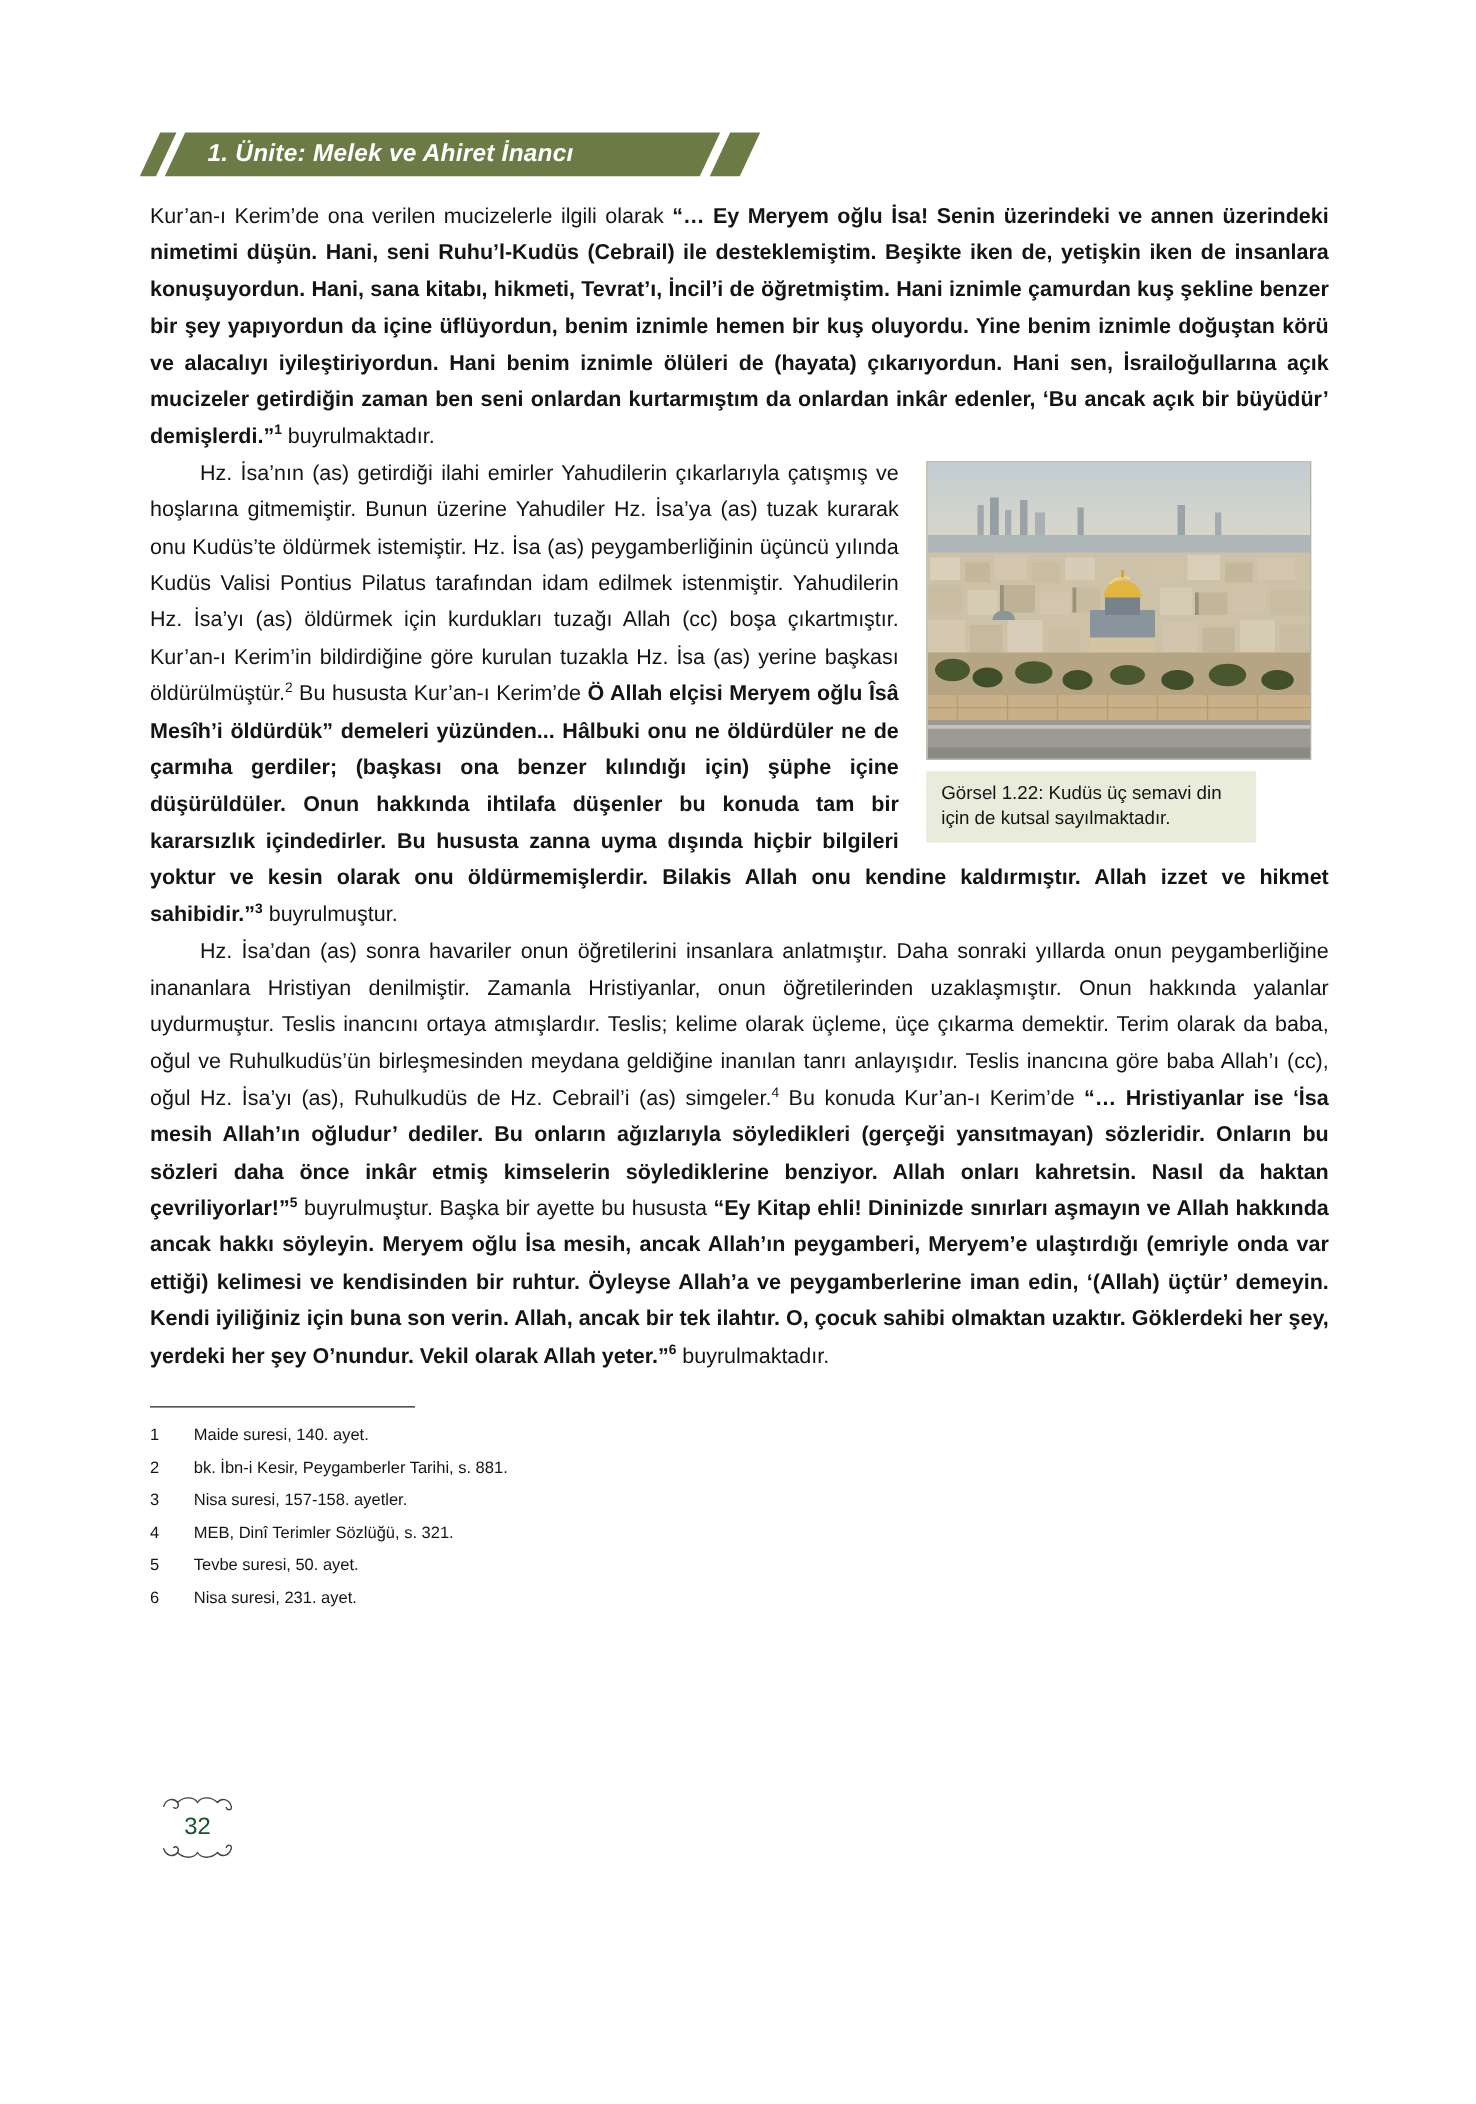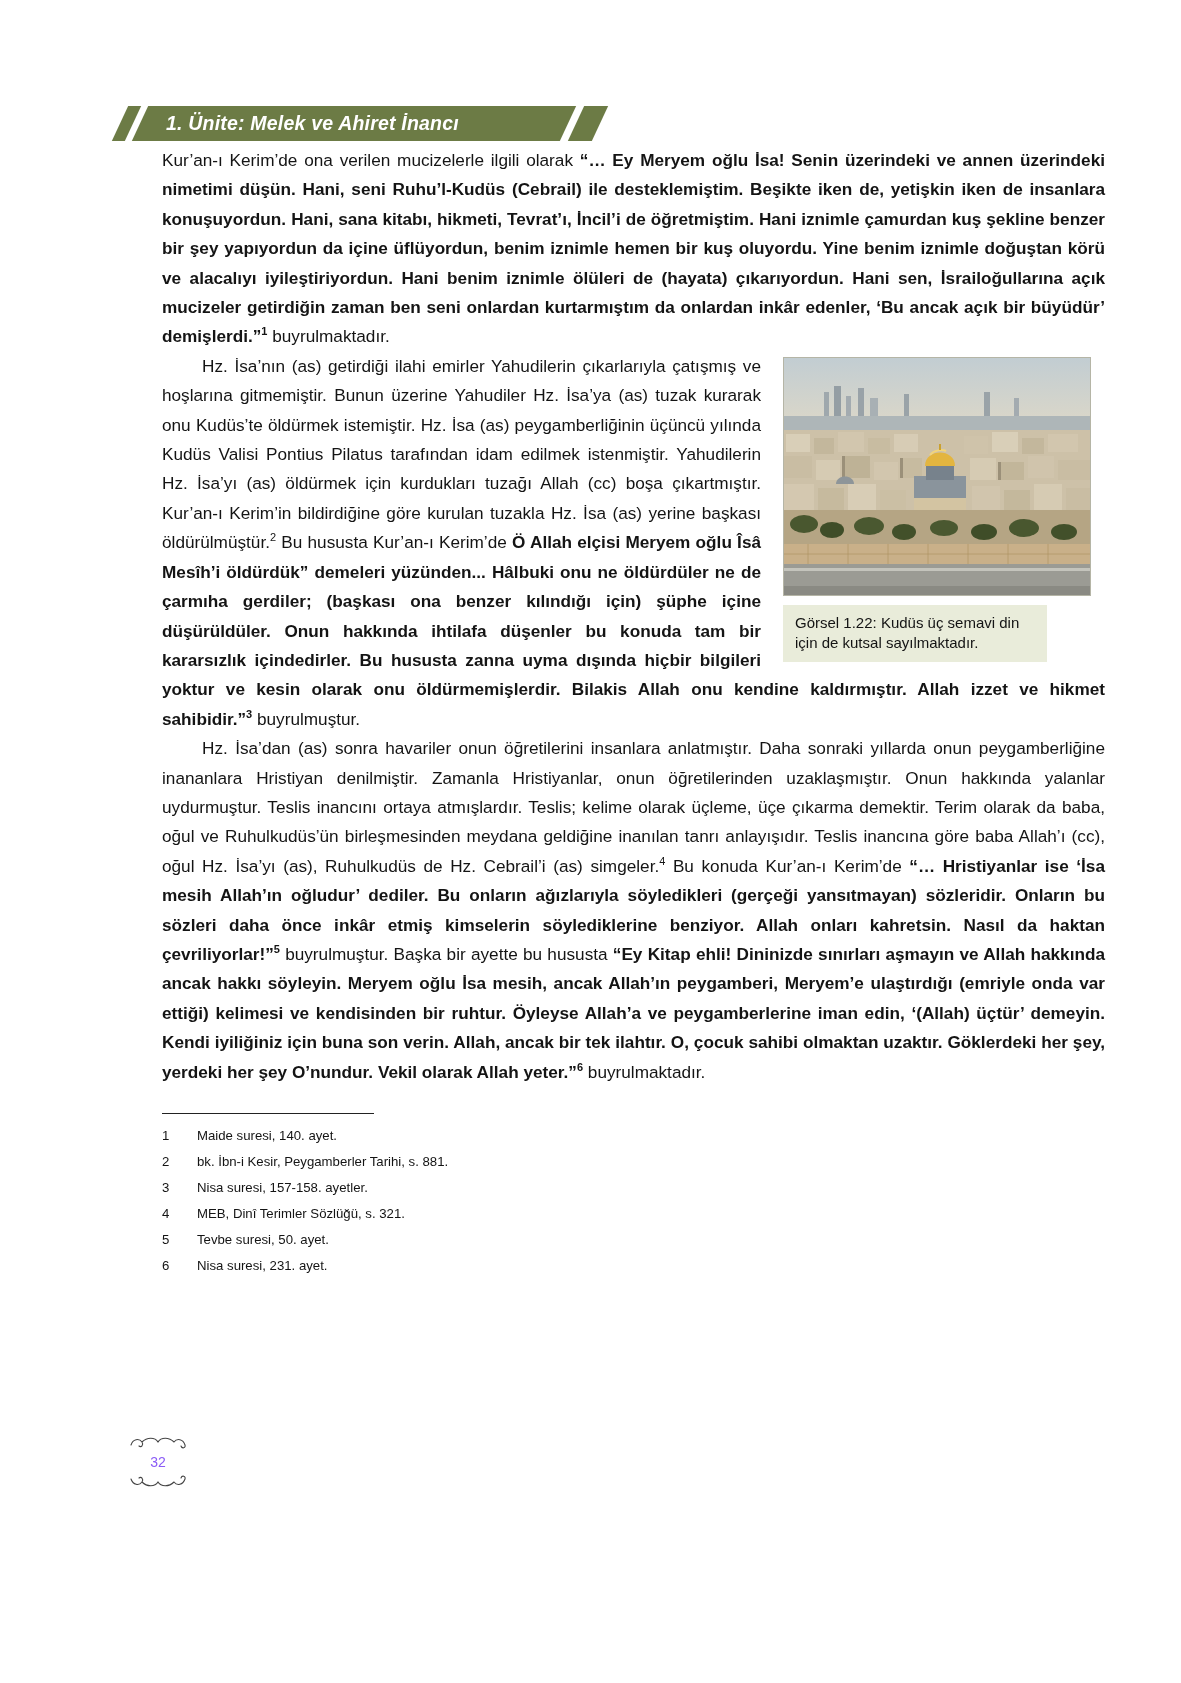--- a/index.html
+++ b/index.html
@@ -23,23 +23,23 @@
   .banner-piece.main  { width:402px; display:flex; align-items:center; padding-left:26px; }
   .banner-piece.stripe{ width:24px; margin-left:8px; }
   .banner-title {
     transform:skewX(25deg);
     color:#ffffff; font-weight:bold; font-style:italic;
     font-size:19.5px; white-space:nowrap; letter-spacing:0.2px;
   }
 
   
   .content {
-    position:absolute; left:120px; top:146px; width:943px;
+    position:absolute; left:120px; top:158px; width:943px;
     text-align:justify;
-    font-size:17.2px; line-height:29.4px;margin-left:42px;
+    font-size:17.2px; line-height:29.4px;
   }
   .para { margin:0; }
   .para.indent { text-indent:40px; }
   .para strong { font-weight:bold; }
   sup { font-size:11px; line-height:0; vertical-align:super; }
   sup.b { font-weight:bold; }
 
   
   figure.fig {
     float:right; width:264px;
@@ -67,21 +67,21 @@
   .fn-num { width:35px; flex:none; }
   .fn-text { flex:1; }
 
   
   .pagefoot {
     position:absolute; left:122px; top:1436px;
     width:72px; text-align:center;
   }
   .flourish { height:13px; line-height:0; }
   .flourish.flip svg { transform:scaleY(-1); }
-  .pnum { font-size:14px; line-height:26px; color:#8b5cf6; }
+  .pnum { font-size:19px; line-height:26px; color:#14532d; }
 </style>
 </head>
 <body>
 
 <div class="banner-row">
   <div class="banner-piece small"></div>
   <div class="banner-piece main">
     <span class="banner-title">1. Ünite: Melek ve Ahiret İnancı</span>
   </div>
   <div class="banner-piece stripe"></div>

